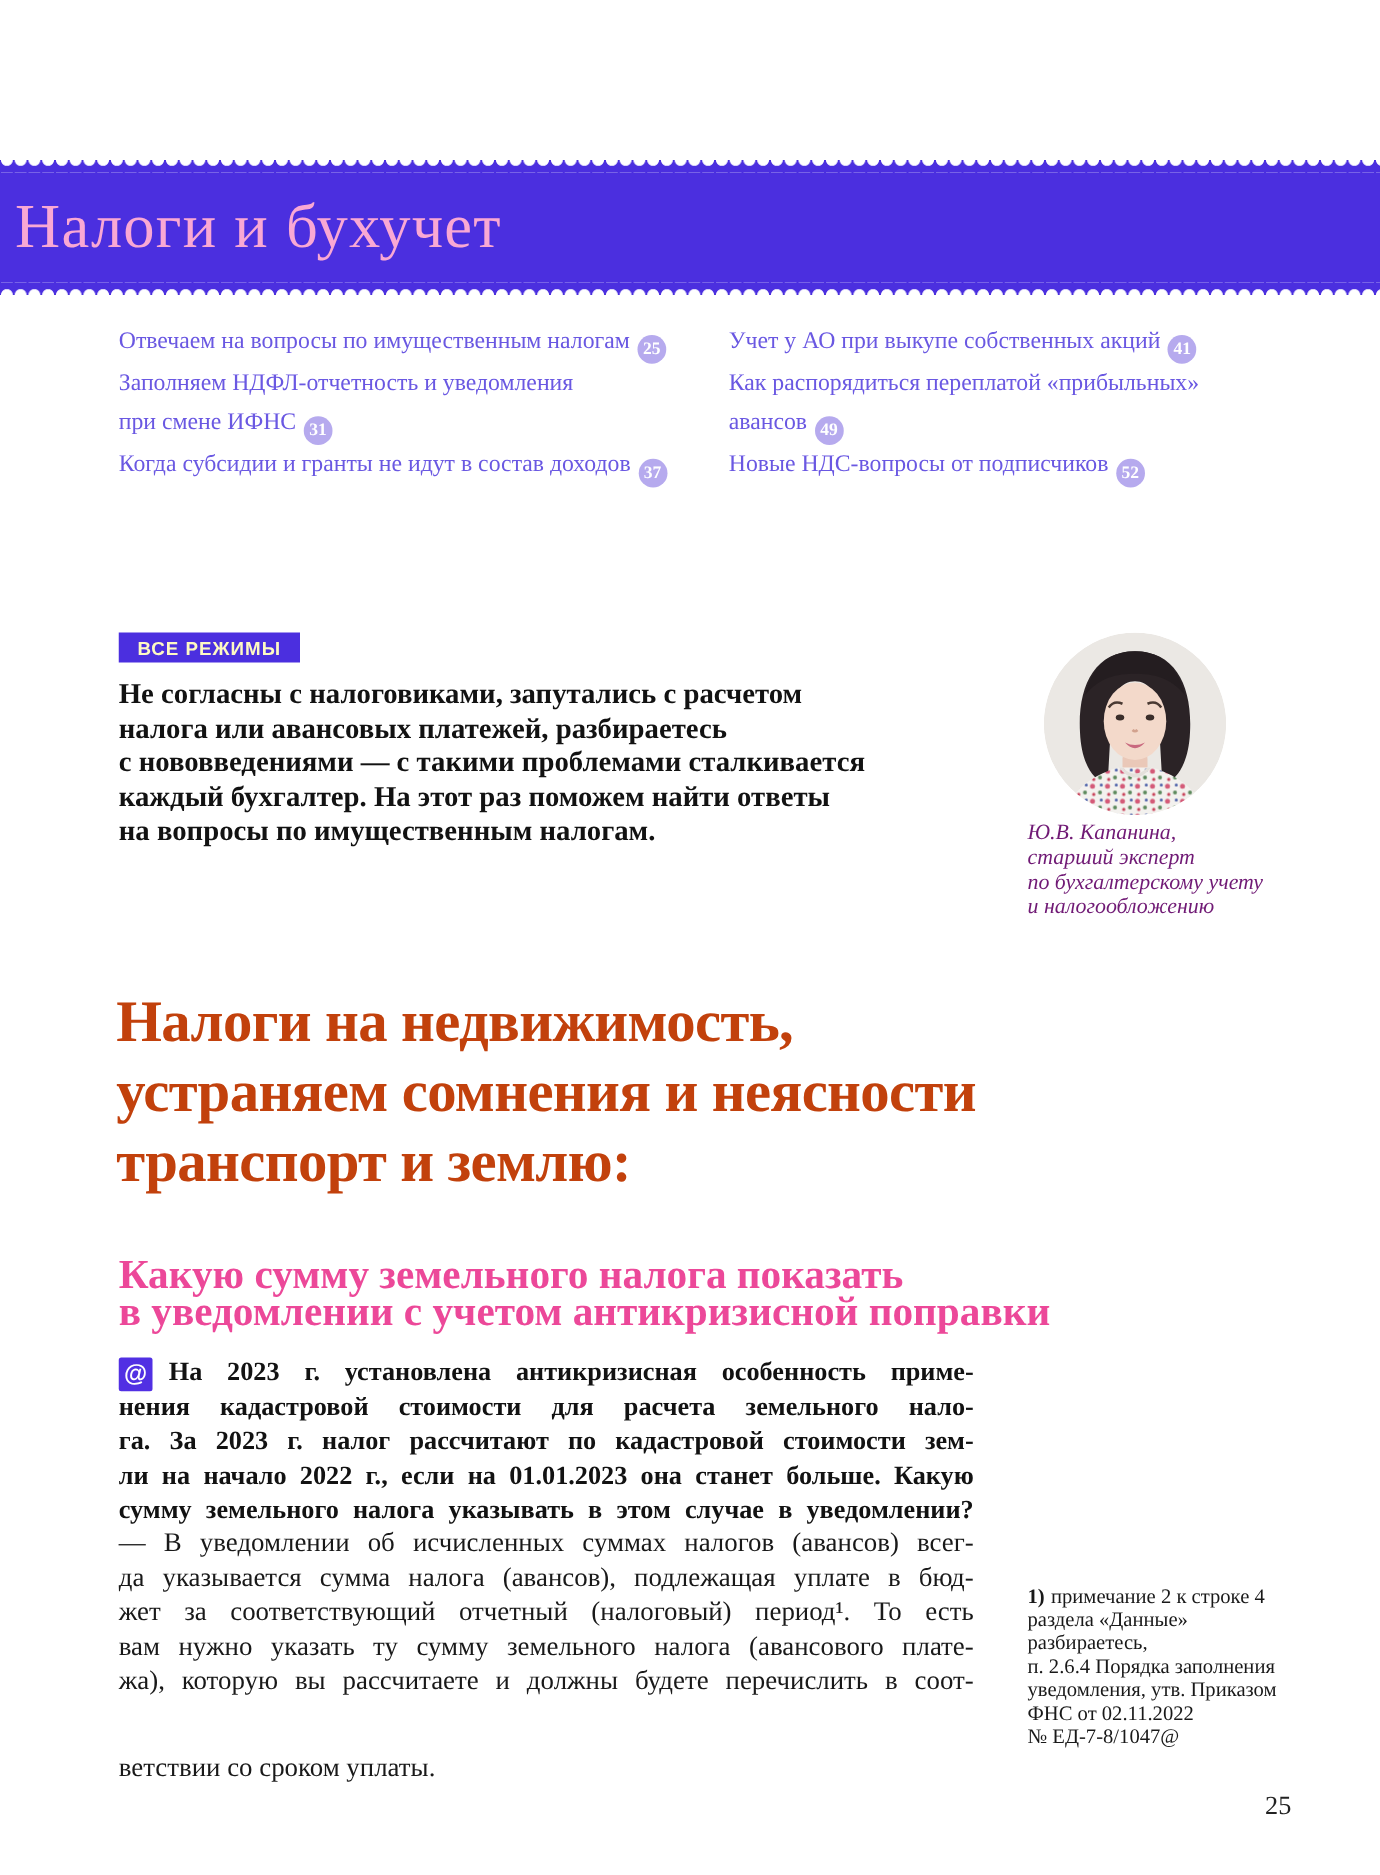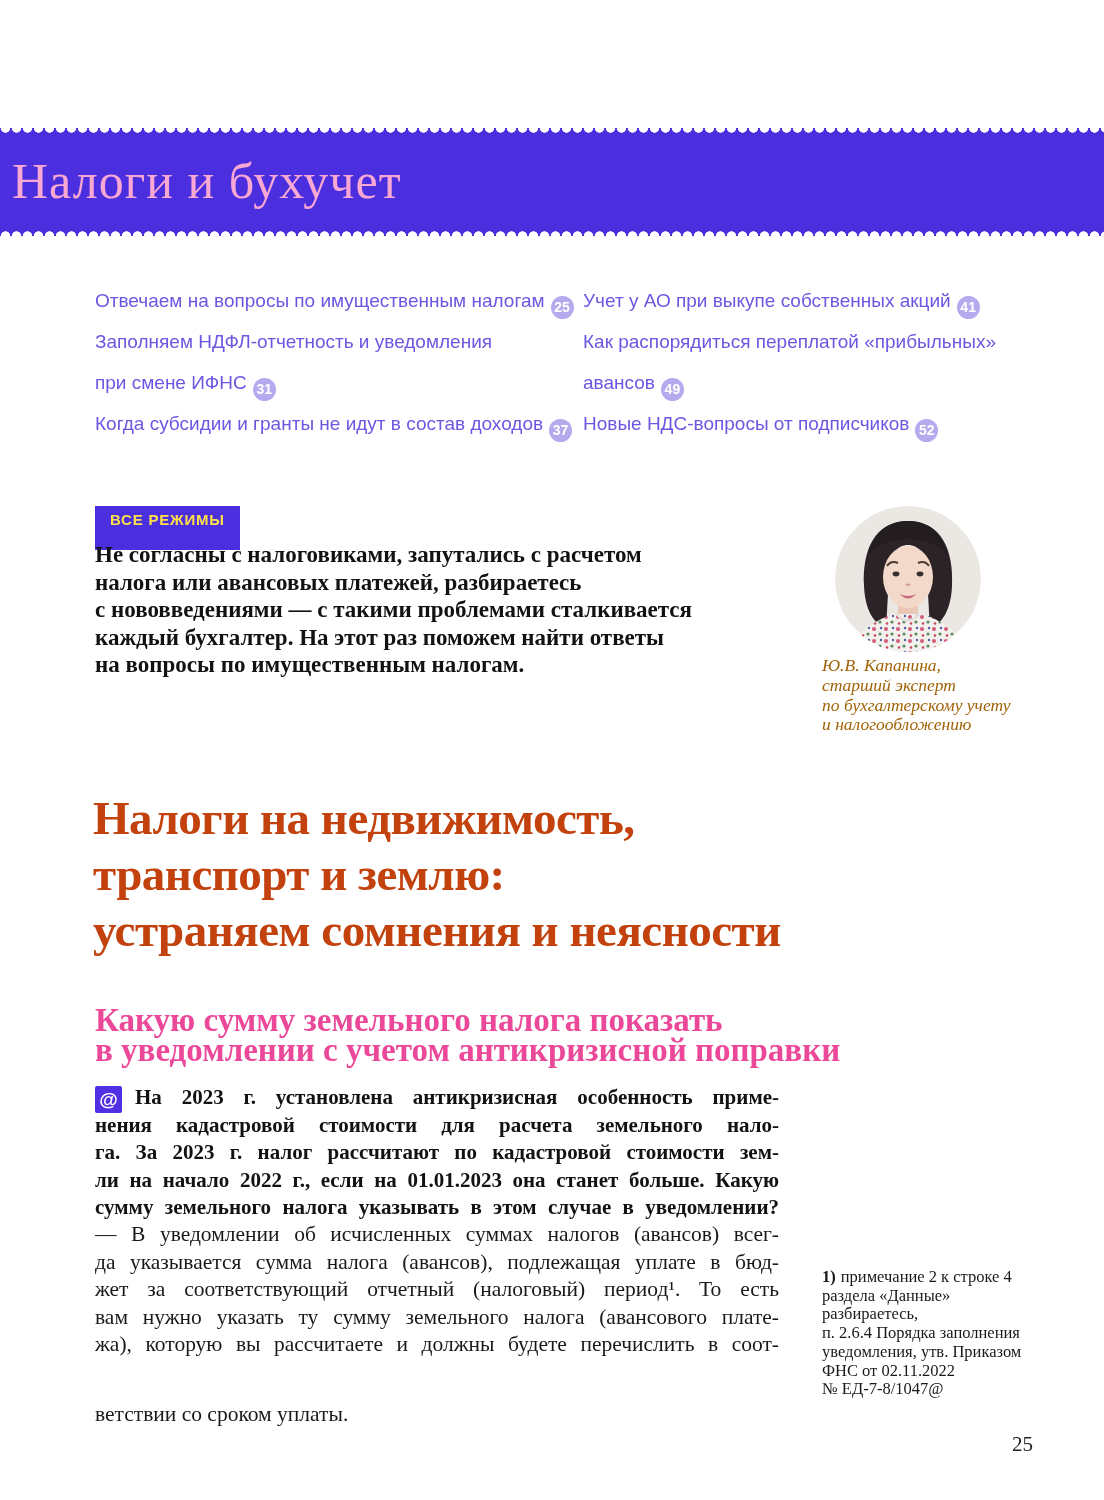--- a/index.html
+++ b/index.html
@@ -16,54 +16,54 @@
   }
   .banner::before { top:0;    background-image:radial-gradient(circle at 5.5px 0px,  #ffffff 0 4.4px, rgba(255,255,255,0) 5px); }
   .banner::after  { bottom:0; background-image:radial-gradient(circle at 5.5px 10px, #ffffff 0 4.4px, rgba(255,255,255,0) 5px); }
   .banner-title {
     position:absolute; left:0; width:100%; top:50%; transform:translateY(-52%);
     text-align:left; color:#f9a8d4; font-size:50px; letter-spacing:1px;padding-left:12px;
   }
 
   
   .toc-col {
-    position:absolute; top:280px;
-    font-family:Liberation Sans, sans-serif; font-size:19px; line-height:41px;
+    position:absolute; top:257px;
+    font-family:Liberation Serif, serif; font-size:19px; line-height:31px;
     color:#6a58e2;
   }
   .toc-left  { left:95px;  width:480px; }
   .toc-right { left:583px; width:460px; }
   .toc-line  { white-space:nowrap; cursor:pointer; }
   .page-badge {
     display:inline-flex; align-items:center; justify-content:center;
     width:23px; height:23px; border-radius:50%;
     background:#b6aaee; color:#ffffff;
     font-size:14px; font-weight:700; margin-left:6px; vertical-align:-5px;
   }
 
   
   .regime-badge {
     position:absolute; left:95px; top:506px;
-    background:#4b2fdf; color:#fde047;
+    background:#4b2fdf; color:#fef9c3;
     font-family:"Liberation Sans", sans-serif; font-size:15px; font-weight:700;
-    letter-spacing:0.8px; padding:5px 15px 22px;
+    letter-spacing:0.8px; padding:5px 15px 2px;
   }
 
   
   .lead {
     position:absolute; left:95px; top:541px; width:720px;
     font-weight:700; font-size:23px; line-height:27.5px; color:#121212;
   }
   .lead div { white-space:nowrap; }
 
   
   .avatar { position:absolute; left:835px; top:506px; width:146px; height:146px; border-radius:50%; overflow:hidden; }
   .author-caption {
     position:absolute; left:822px; top:656px; width:230px;
-    font-style:italic; font-size:17.5px; line-height:19.8px; color:#a16207;
+    font-style:italic; font-size:17.5px; line-height:19.8px; color:#701a75;
   }
 
   
   .article-title {
     position:absolute; left:93px; top:790px; width:980px;
     font-weight:700; font-size:47px; line-height:56px; letter-spacing:-0.5px; color:#c2410c;
   }
   .article-title div { white-space:nowrap; }
 
   
@@ -180,22 +180,22 @@
 
   <div class="author-caption">
     <div>Ю.В. Капанина,</div>
     <div>старший эксперт</div>
     <div>по бухгалтерскому учету</div>
     <div>и налогообложению</div>
   </div>
 
   <div class="article-title">
     <div>Налоги на недвижимость,</div>
+    <div>устраняем сомнения и неясности</div>
     <div>транспорт и землю:</div>
-    <div>устраняем сомнения и неясности</div>
   </div>
 
   <div class="section-heading">
     <div>Какую сумму земельного налога показать</div>
     <div>в уведомлении с учетом антикризисной поправки</div>
   </div>
 
   <div class="at-icon">@</div>
   <div class="question">
     <div class="jline q-first">На 2023 г. установлена антикризисная особенность приме-</div>

